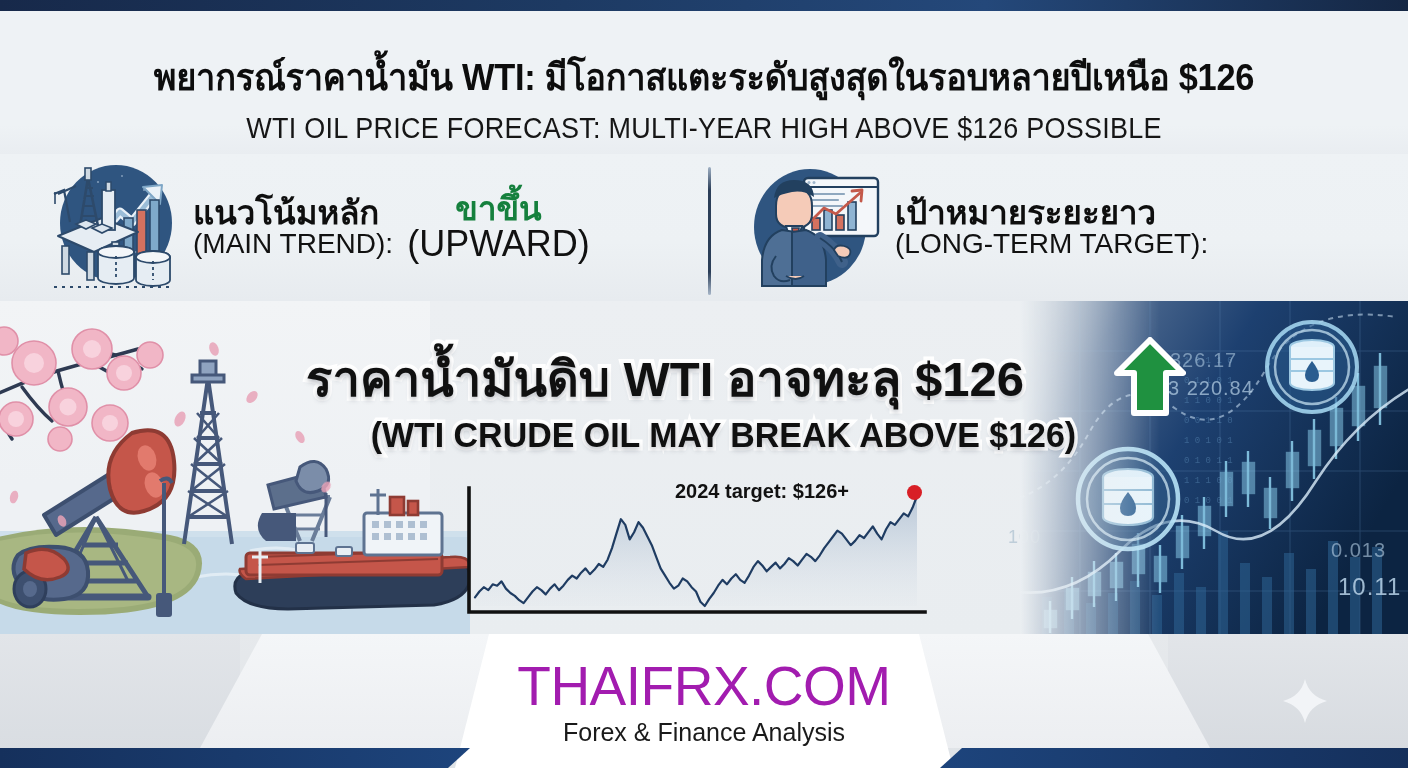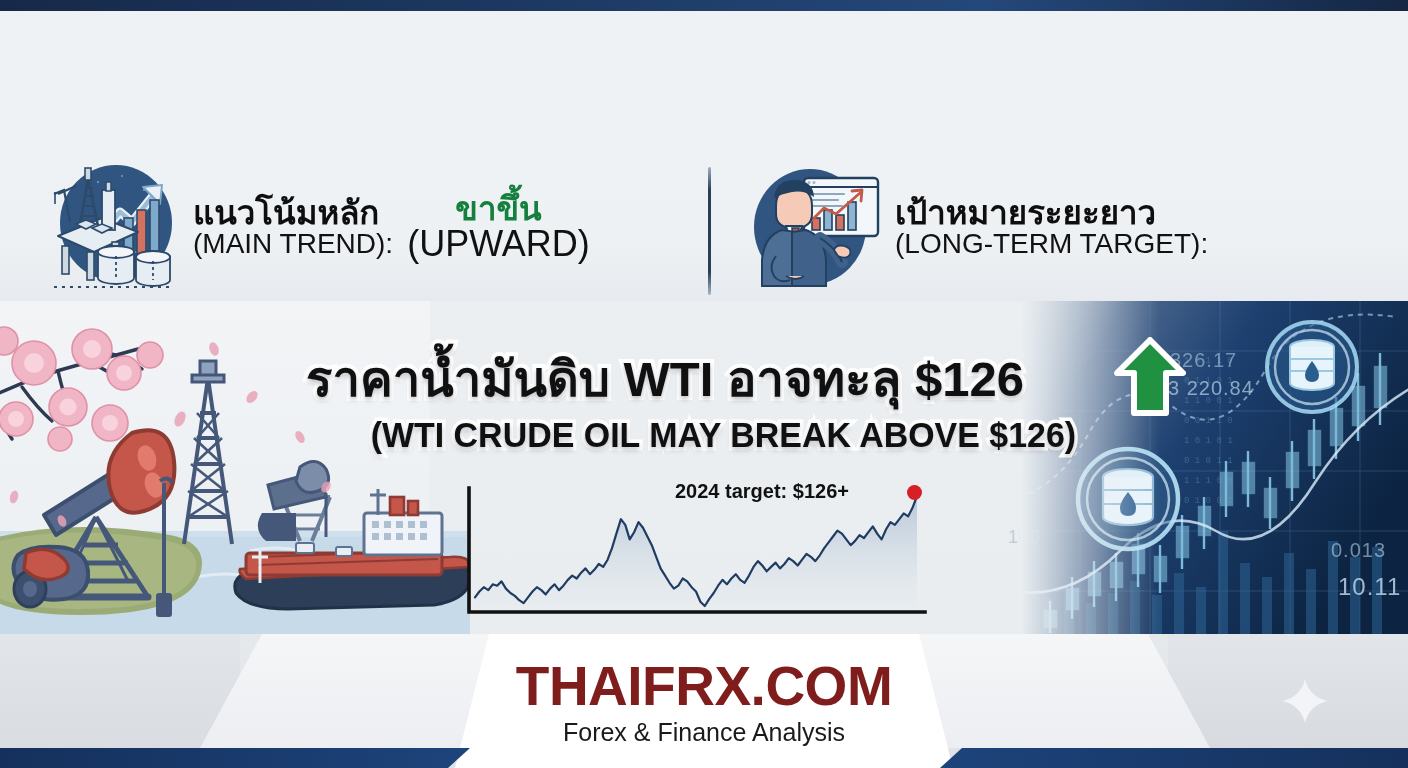--- a/index.html
+++ b/index.html
@@ -90,41 +90,45 @@
      background:linear-gradient(180deg,#e2e5e9,#d9dde2); }
   .foot-r{ position:absolute; left:1168px; top:634px; width:240px; height:114px;
      background:linear-gradient(180deg,#e2e5e9,#d7dbe0); }
   .foot-card{ position:absolute; left:200px; top:634px; width:1010px; height:114px;
      background:linear-gradient(180deg,#f4f6f8 0%,#eceef1 100%);
      clip-path:polygon(62px 0,948px 0,1010px 114px,0 114px); }
   .foot-white{ position:absolute; left:455px; top:634px; width:498px; height:134px;
      background:#ffffff; border-radius:0 0 0 0;
      clip-path:polygon(34px 0,464px 0,498px 134px,0 134px); }
   .foot-logo{ position:absolute; left:455px; top:654px; width:498px; text-align:center;
-     font-size:55px; font-weight:bold; color:#7f1d1d; letter-spacing:-0.5px; white-space:nowrap; }
+     font-size:55px; font-weight:normal; color:#a21caf; letter-spacing:-0.5px; white-space:nowrap; }
   .foot-sub{ position:absolute; left:455px; top:718px; width:498px; text-align:center;
      font-size:25px; font-weight:400; color:#1a1a1a; white-space:nowrap; }
   .foot-bar-l{ position:absolute; left:0; top:748px; width:470px; height:20px;
      background:linear-gradient(90deg,#15305c,#1d447c);
      clip-path:polygon(0 0,470px 0,448px 20px,0 20px); }
   .foot-bar-r{ position:absolute; left:940px; top:748px; width:468px; height:20px;
      background:linear-gradient(90deg,#1d447c,#15305c);
      clip-path:polygon(22px 0,468px 0,468px 20px,0 20px); }
   .sparkle{ position:absolute; left:1282px; top:678px; width:46px; height:46px; }
 
   .bgnum{ position:absolute; color:#b9d3e8; font-weight:500; white-space:nowrap;
      font-family:"Liberation Sans",sans-serif; }
 </style>
 </head>
 <body>
 
 <div id="banner">
 
   <div class="top-strip"></div>
 
+  <div class="header">
+    <div class="head-th">พยากรณ์ราคาน้ำมัน WTI: มีโอกาสแตะระดับสูงสุดในรอบหลายปีเหนือ $126</div>
+    <div class="head-en">WTI OIL PRICE FORECAST: MULTI-YEAR HIGH ABOVE $126 POSSIBLE</div>
+  </div>
 
   <div class="band"></div>
   <div class="divider"></div>
 
   <div class="stat stat-a">
     <div class="icon-badge">
       <svg width="145" height="135" viewBox="0 0 145 135">
         <ellipse cx="76" cy="63" rx="56" ry="58" fill="#2f5580"></ellipse>
         <g opacity=".5" fill="#cfe0ef">
           <circle cx="58" cy="22" r="1.1"></circle>

